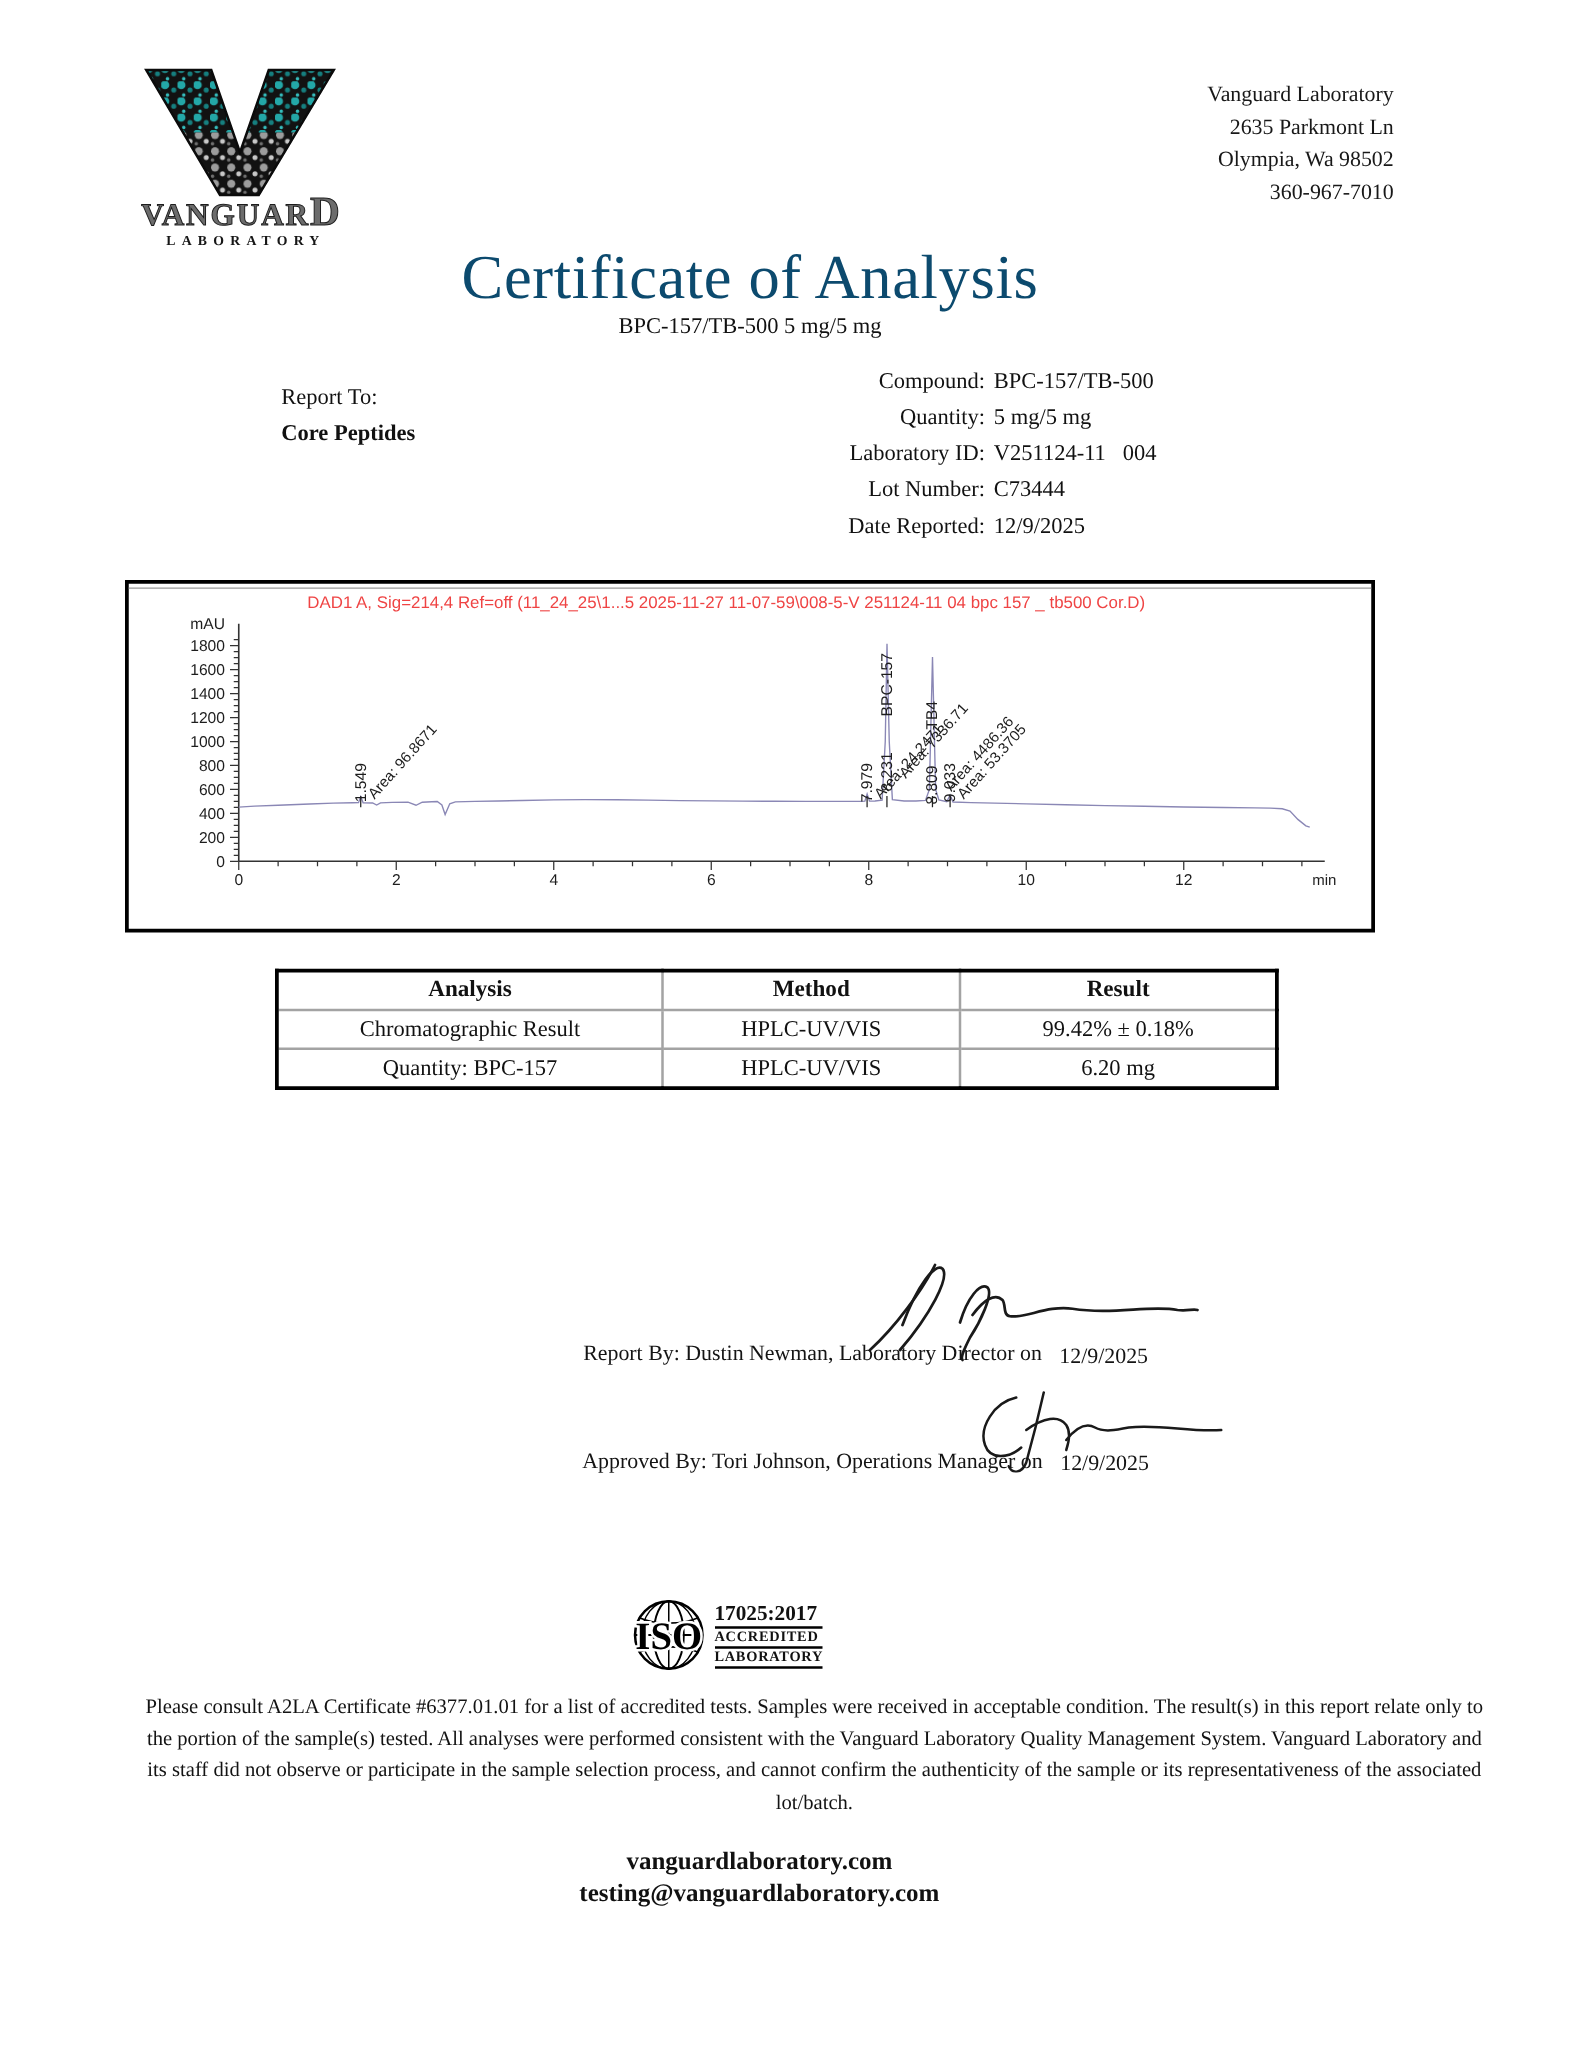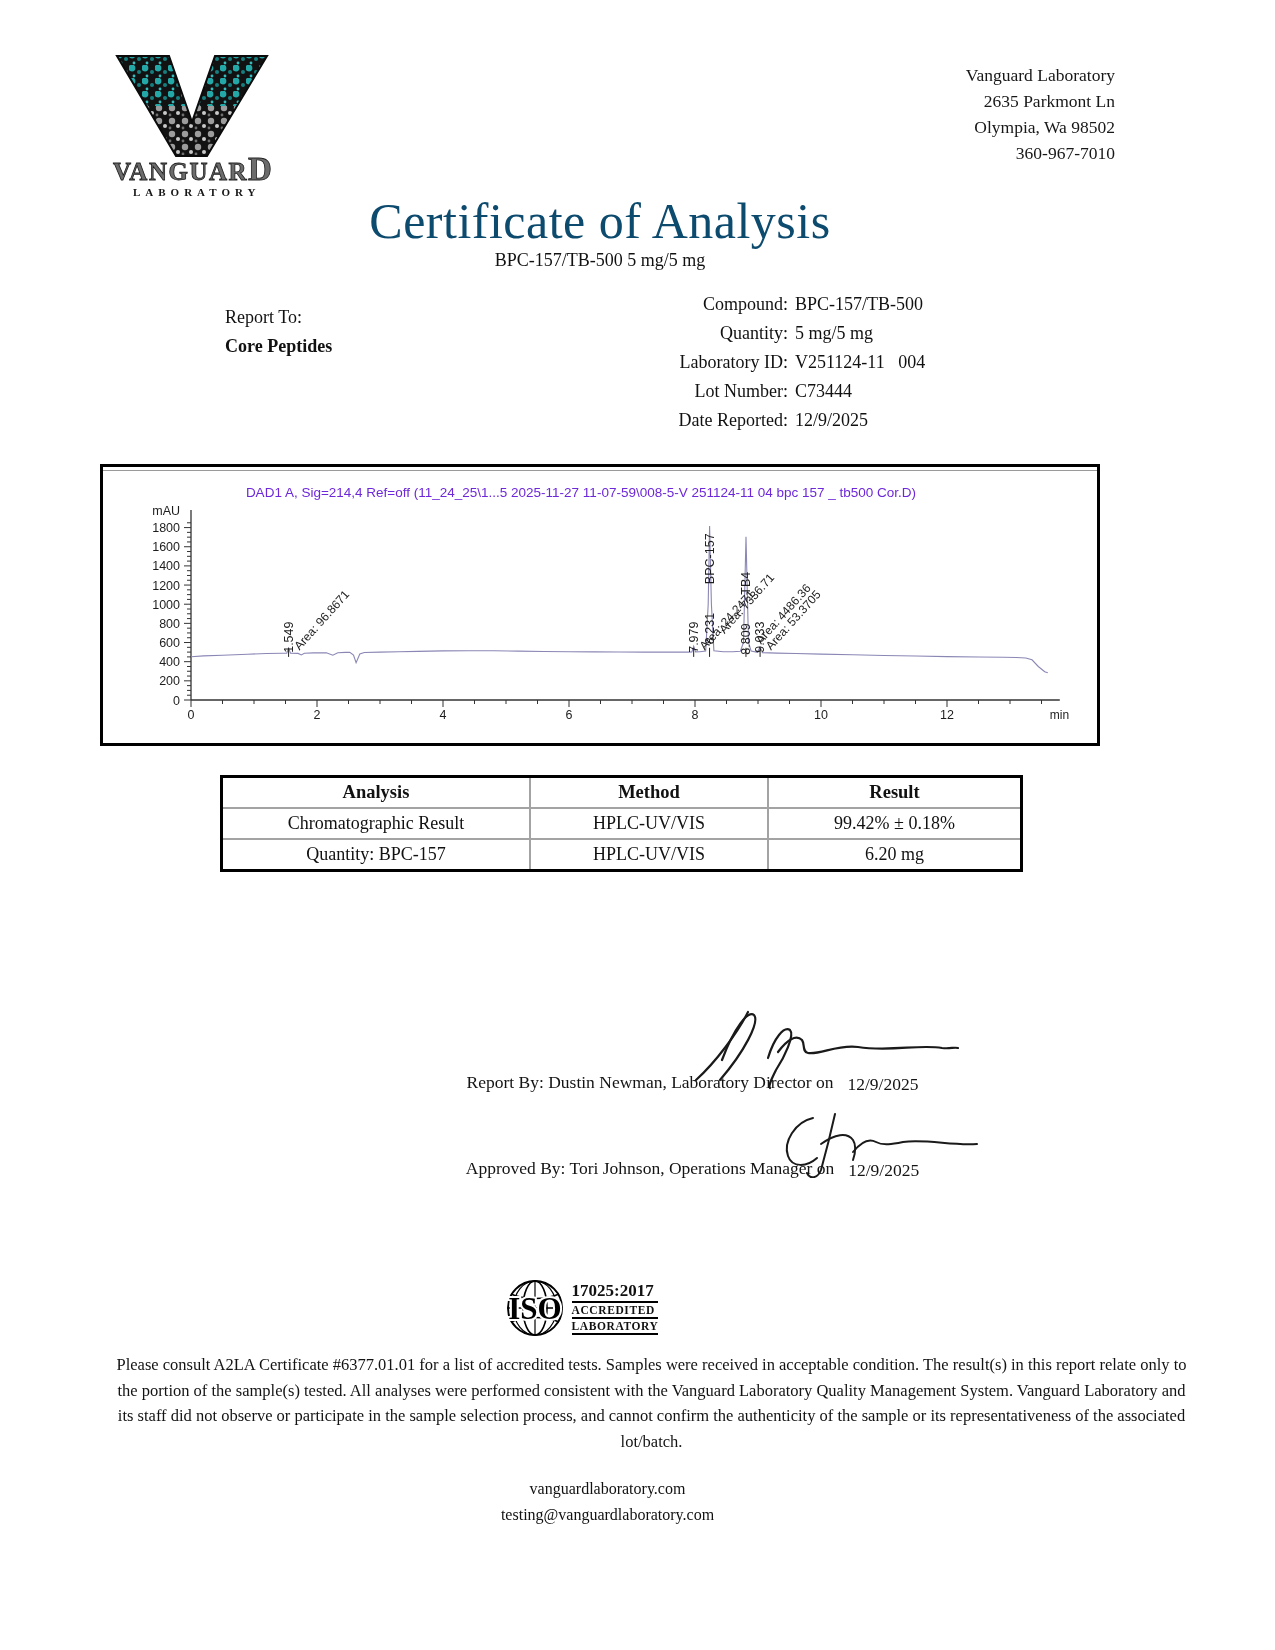--- a/index.html
+++ b/index.html
@@ -20,22 +20,22 @@
   .report-to .name{font-weight:bold;}
   .details{position:absolute;left:520px;top:290px;font-size:18px;line-height:29px;}
   .detail-row{display:flex;}
   .detail-label{width:268px;text-align:right;}
   .detail-value{margin-left:7px;white-space:pre;}
 
   
   .chart-panel{position:absolute;left:100px;top:464px;width:994px;height:276px;
                border:3px solid #000;background:#fff;}
   .chart-topline{border-top:1px solid #9a9a9a;margin-top:3px;}
-  .chart-title{margin-top:14px;text-align:center;padding-right:38px;
-               font-family:"Liberation Sans",sans-serif;font-size:13.5px;color:#6d28d9;}
+  .chart-title{margin-top:3px;text-align:center;padding-right:38px;
+               font-family:"Liberation Sans",sans-serif;font-size:13.5px;color:#ef4444;}
   .chart-svg{display:block;margin-top:0;}
   .chart-svg text{font-family:"Liberation Sans",sans-serif;}
 
   
   table.results{position:absolute;left:220px;top:775px;border-collapse:collapse;font-size:18px;}
   table.results th,table.results td{border:2px solid #a3a3a3;text-align:center;padding:2px 8px;height:25px;}
   table.results{border:3px solid #000;}
   table.results th{font-weight:bold;font-size:18.5px;}
   .col-analysis{width:290px;}.col-method{width:220px;}.col-result{width:235px;}
 
@@ -50,21 +50,21 @@
   
   .iso{position:absolute;left:0;top:1276px;width:1275px;display:flex;justify-content:center;}
   .iso-inner{display:flex;align-items:center;padding-right:115px;}
   .iso-text{margin-left:4px;}
   .iso-cert{font-weight:bold;font-size:17px;border-bottom:2px solid #000;line-height:20px;}
   .iso-small{font-weight:bold;font-size:11.5px;letter-spacing:.6px;border-bottom:2px solid #000;line-height:14px;}
 
   .disclaimer{position:absolute;left:95px;top:1292px;width:1085px;margin-top:60px;
               text-align:center;font-size:16.5px;line-height:25.5px;color:#131313;margin-left:14px;}
 
-  .footer{position:absolute;left:0;top:1476px;width:1215px;text-align:center;font-size:16px;line-height:26px;}
+  .footer{position:absolute;left:0;top:1476px;width:1215px;text-align:center;font-size:20px;line-height:26px;font-weight:bold;}
 </style>
 </head>
 <body>
 
 <div class="page">
 
   <svg class="logo" viewBox="0 0 180 152">
     <defs>
       <pattern id="tealDots" width="13" height="13" patternUnits="userSpaceOnUse">
         <circle cx="3" cy="3" r="3.4" fill="#23a7a7"></circle>

